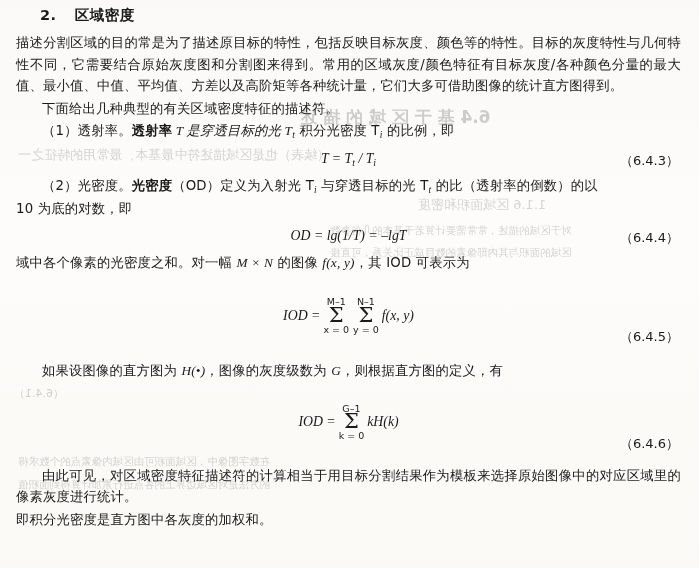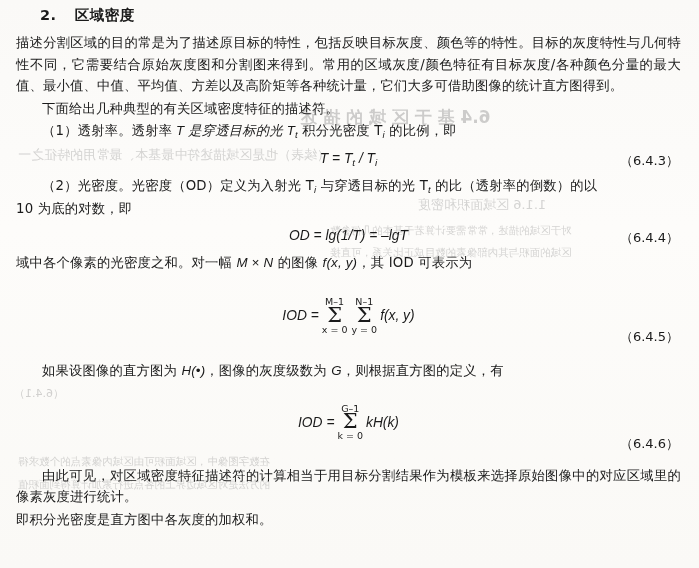--- a/index.html
+++ b/index.html
@@ -53,22 +53,22 @@
   p.para {
     font-size: 13.3px;
     line-height: 1.62;
     margin: 0 0 1px 0;
     text-align: justify;
     text-justify: inter-ideograph;
     letter-spacing: 0.2px;
   }
   p.indent { text-indent: 26px; }
 
-  .bold { font-weight: normal; }
-  .it { font-style: italic; font-family: Liberation Sans, sans-serif; }
+  .bold { font-weight: bold; }
+  .it { font-style: italic; font-family: Liberation Serif, serif; }
 
   .eqline {
     position: relative;
     margin: 7px 0 5px 0;
     min-height: 20px;
     text-align: center;
     font-family: "DejaVu Serif", serif;
     font-size: 13.8px;
   }
   .eqno {

